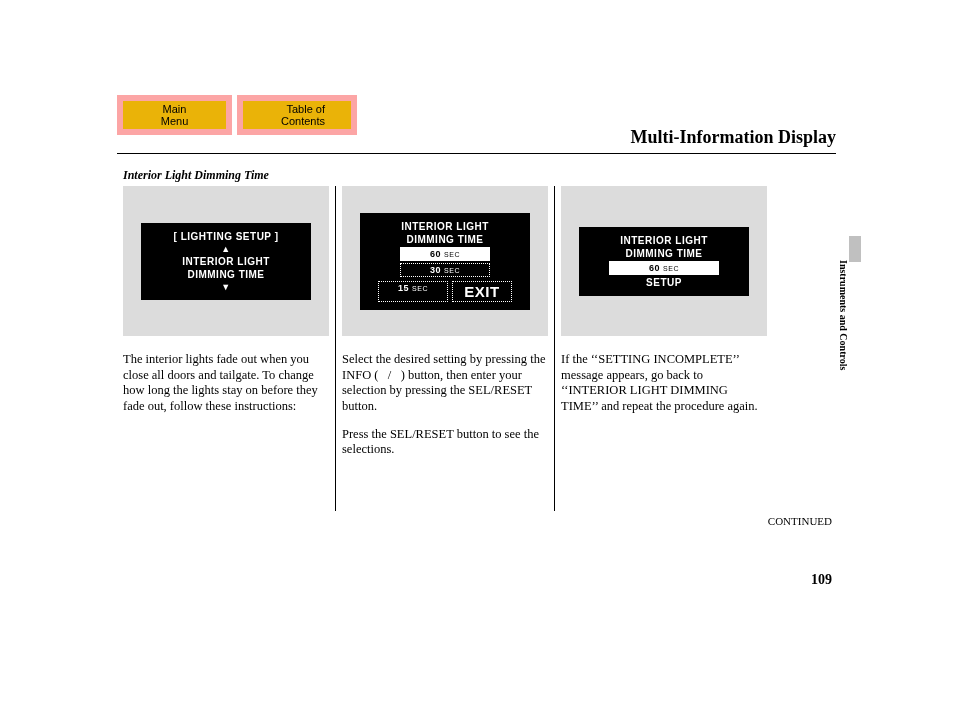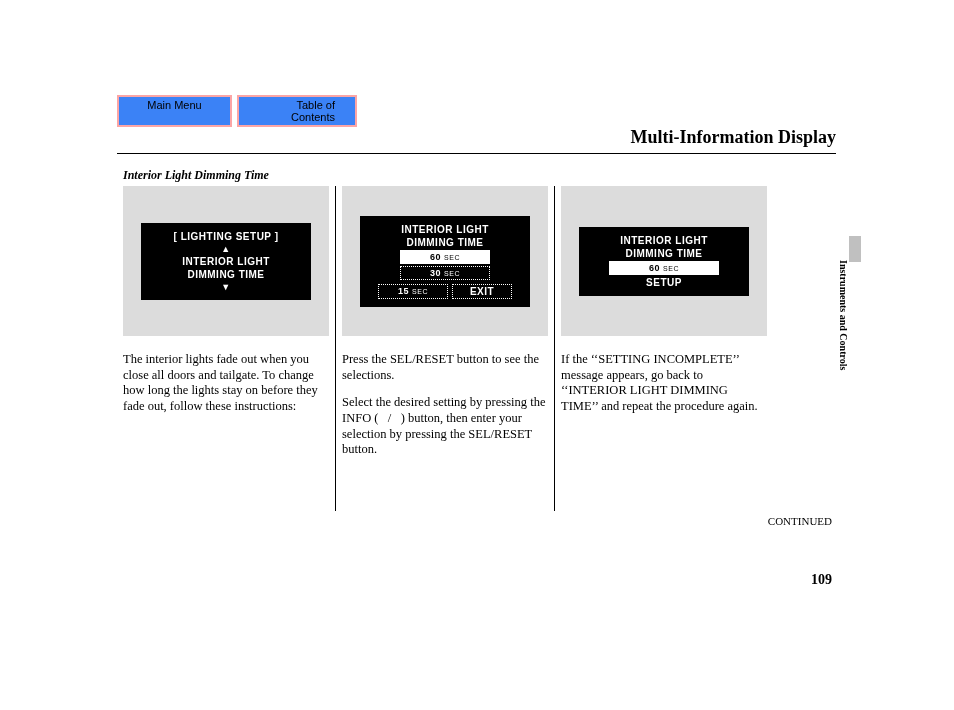--- a/index.html
+++ b/index.html
@@ -11,25 +11,25 @@
       position: relative;
     }
     .nav-buttons {
       position: absolute;
       top: 95px;
       left: 117px;
       display: flex;
       gap: 5px;
     }
     .nav-btn {
-      border: 2px solid #fca5a5;
-      padding: 2px 20px;
+      border: 6px solid #fca5a5;
+      padding: 2px 26px;
       font-size: 11px;
       font-family: Arial, sans-serif;
-      background: #3b82f6;
+      background: #eab308;
       cursor: pointer;
     }
     .nav-btn:first-child { width: 115px; text-align: center; }
     .nav-btn:last-child { width: 120px; text-align: right; }
     .page-title {
       position: absolute;
       top: 127px;
       right: 118px;
       font-size: 18px;
       font-weight: bold;
@@ -104,21 +104,21 @@
       border: 1px dotted #fff;
     }
     .lcd-row-flex {
       display: flex;
       gap: 4px;
       justify-content: center;
     }
     .lcd-exit {
       border: 1px dotted #fff;
       padding: 1px 0;
-      font-size: 10px;
+      font-size: 15px;
       width: 60px;
     }
     .col-text {
       font-size: 12.5px;
       line-height: 1.25;
     }
     .col-text p { margin-bottom: 12px; }
     .side-label {
       position: absolute;
       right: 105px;
@@ -198,22 +198,22 @@
         </div>
         <div class="lcd-row-flex">
           <div class="lcd-option dotted" style="width:70px;margin:2px 0;">
             <span>15</span> <span class="sec-small">SEC</span>
           </div>
           <div class="lcd-exit" style="margin:2px 0;">EXIT</div>
         </div>
       </div>
     </div>
     <div class="col-text">
+      <p>Select the desired setting by pressing the INFO ( &nbsp; / &nbsp; ) button, then enter your selection by pressing the SEL/RESET button.</p>
       <p>Press the SEL/RESET button to see the selections.</p>
-      <p>Select the desired setting by pressing the INFO ( &nbsp; / &nbsp; ) button, then enter your selection by pressing the SEL/RESET button.</p>
     </div>
   </div>
 
   <div class="col-divider"></div>
 
   <div class="col">
     <div class="screen-box">
       <div class="lcd">
         <div class="lcd-row">INTERIOR LIGHT</div>
         <div class="lcd-row">DIMMING TIME</div>

